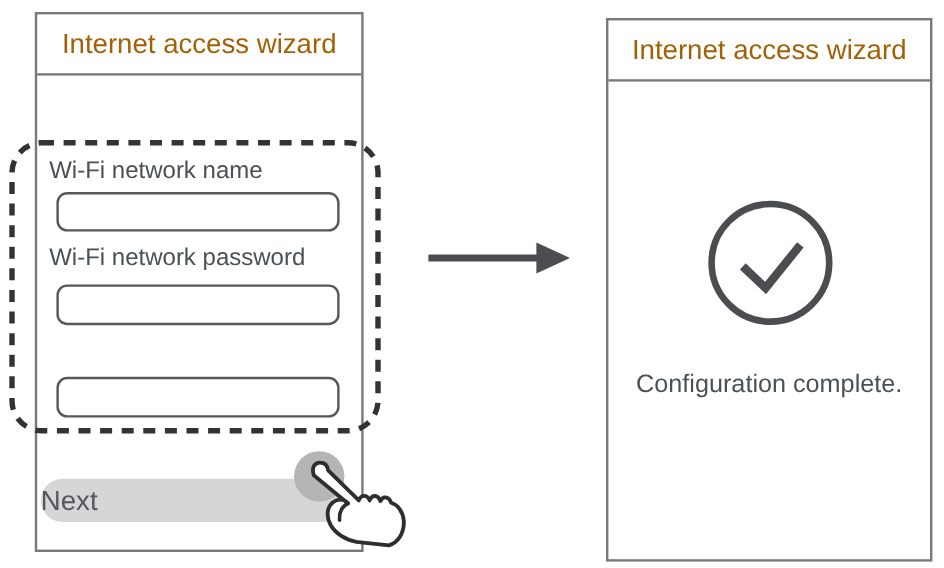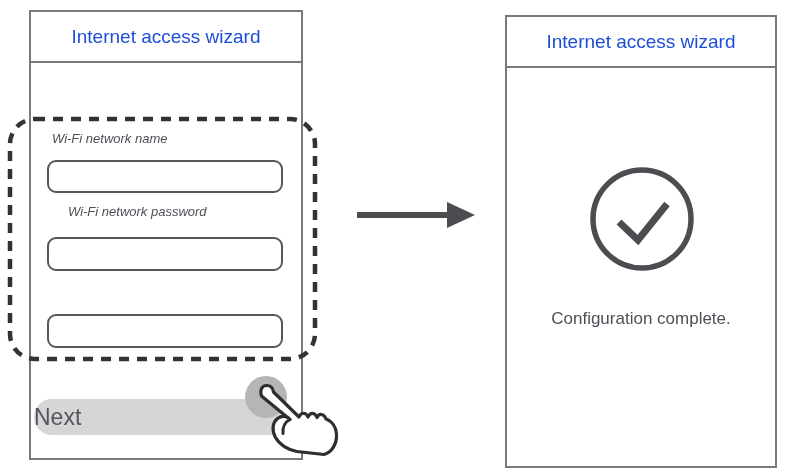--- a/index.html
+++ b/index.html
@@ -8,57 +8,57 @@
     font-family:"Liberation Sans", sans-serif;overflow:hidden;
   }
   .panel{
     position:absolute;background:#ffffff;border:2px solid #77797c;box-sizing:border-box;
   }
   .panel-left{left:29px;top:10px;width:274px;height:450px;}
   .panel-right{left:505px;top:15px;width:272px;height:453px;}
   .panel-header{
     height:49px;border-bottom:2px solid #77797c;
     display:flex;align-items:center;justify-content:center;
-    font-size:19px;color:#1d4ed8;white-space:nowrap;
+    font-size:23px;color:#a16207;white-space:nowrap;
   }
   
   .prio-row{
     position:absolute;left:12px;right:10px;top:70px;height:30px;
     display:flex;align-items:center;justify-content:space-between;
   }
   .prio-label{font-size:22px;font-weight:bold;color:#3b3f44;letter-spacing:0.2px;}
   .toggle{
     position:relative;width:48px;height:28px;border-radius:14px;background:#454545;flex:0 0 auto;
   }
   .toggle .knob{
     position:absolute;top:2px;right:2px;width:24px;height:24px;border-radius:50%;background:#ffffff;
   }
   
   .field-label{
-    position:absolute;left:21px;font-size:13px;color:#4b5056;white-space:nowrap;font-style:italic;
+    position:absolute;left:10px;font-size:20px;color:#4b5056;white-space:nowrap;
   }
   .field-input{
     position:absolute;left:16px;width:236px;height:33px;box-sizing:border-box;
     border:2px solid #54575b;border-radius:9px;background:#ffffff;outline:none;
     font-family:"Liberation Sans", sans-serif;font-size:18px;color:#3b3f44;padding:0 10px;
   }
   .lbl-1{top:119px;} .inp-1{top:148px;}
-  .lbl-2{top:192px;margin-left:16px;} .inp-2{top:225px;height:34px;}
+  .lbl-2{top:192px;} .inp-2{top:225px;height:34px;}
   .lbl-3{top:266px;} .inp-3{top:302px;height:34px;}
   .next-btn{
     position:absolute;left:3px;top:369px;width:258px;height:36px;border:none;
     border-radius:18px;background:#d6d6d6;
     font-family:"Liberation Sans", sans-serif;font-size:23px;color:#53565c;
     display:flex;align-items:center;justify-content:flex-start;cursor:pointer;margin-top:18px;
   }
   
   .check-wrap{position:absolute;left:82px;top:149px;width:106px;height:106px;}
   .status-text{
     position:absolute;left:0;right:0;top:292px;text-align:center;
-    font-size:17px;color:#4b5056;white-space:nowrap;
+    font-size:21px;color:#4b5056;white-space:nowrap;
   }
   
   .overlay{position:absolute;left:0;top:0;width:787px;height:473px;pointer-events:none;}
 </style>
 </head>
 <body>
 
 <div class="canvas">
 
   <div class="panel panel-left">

